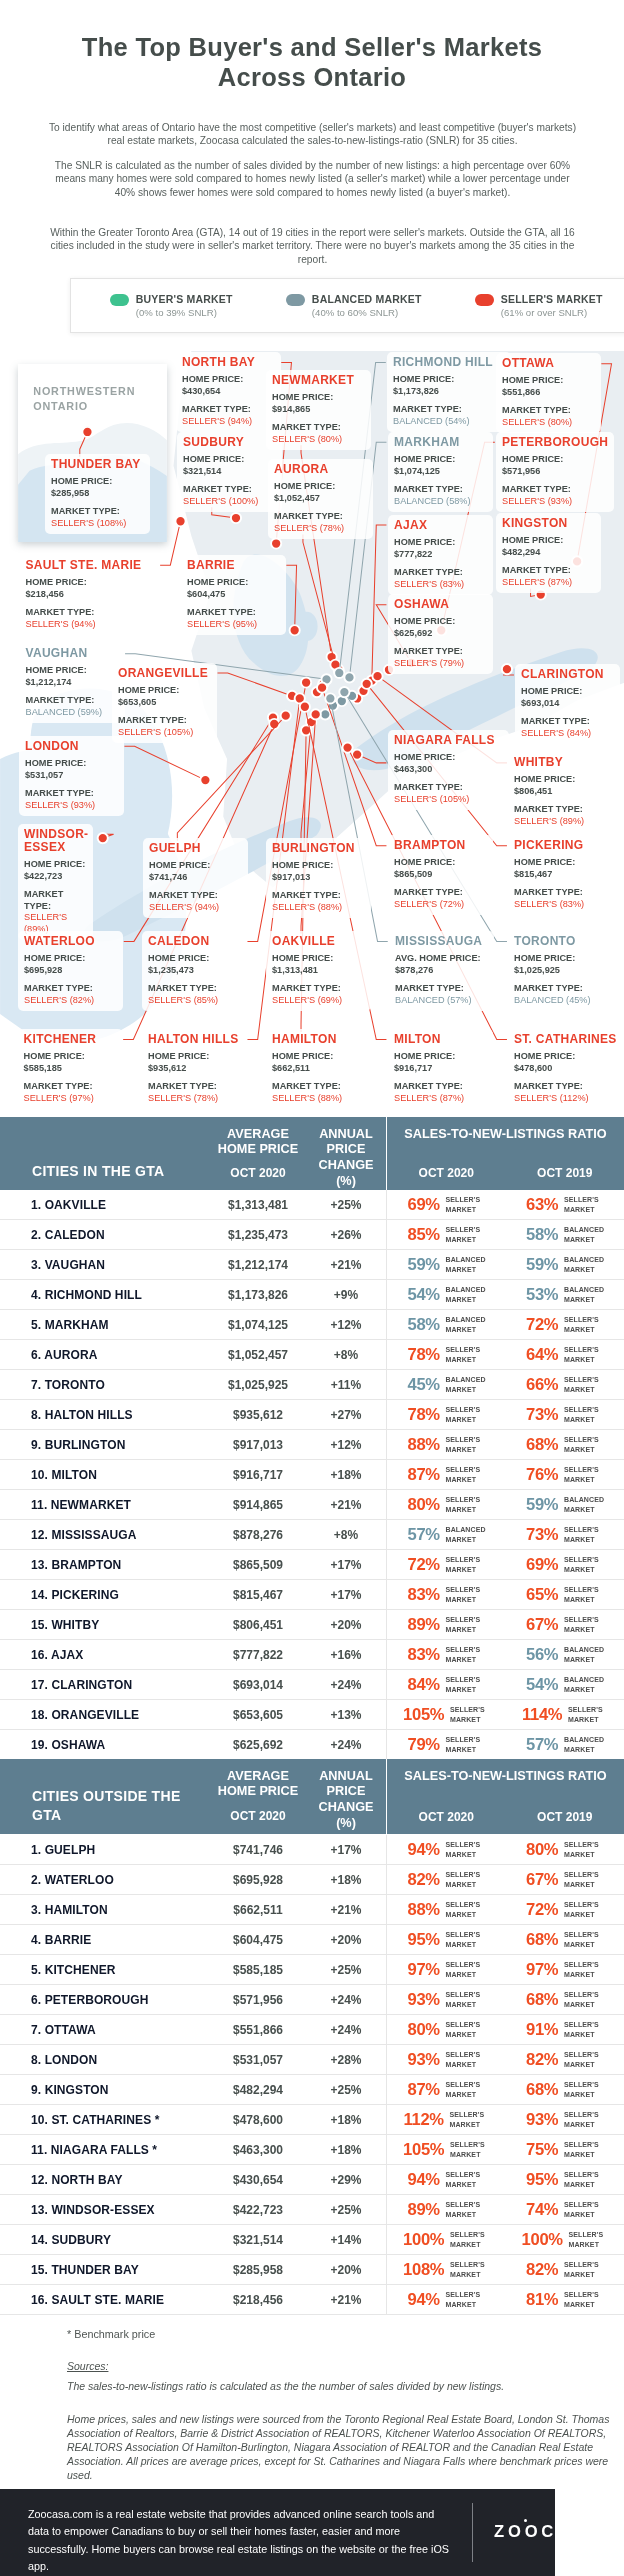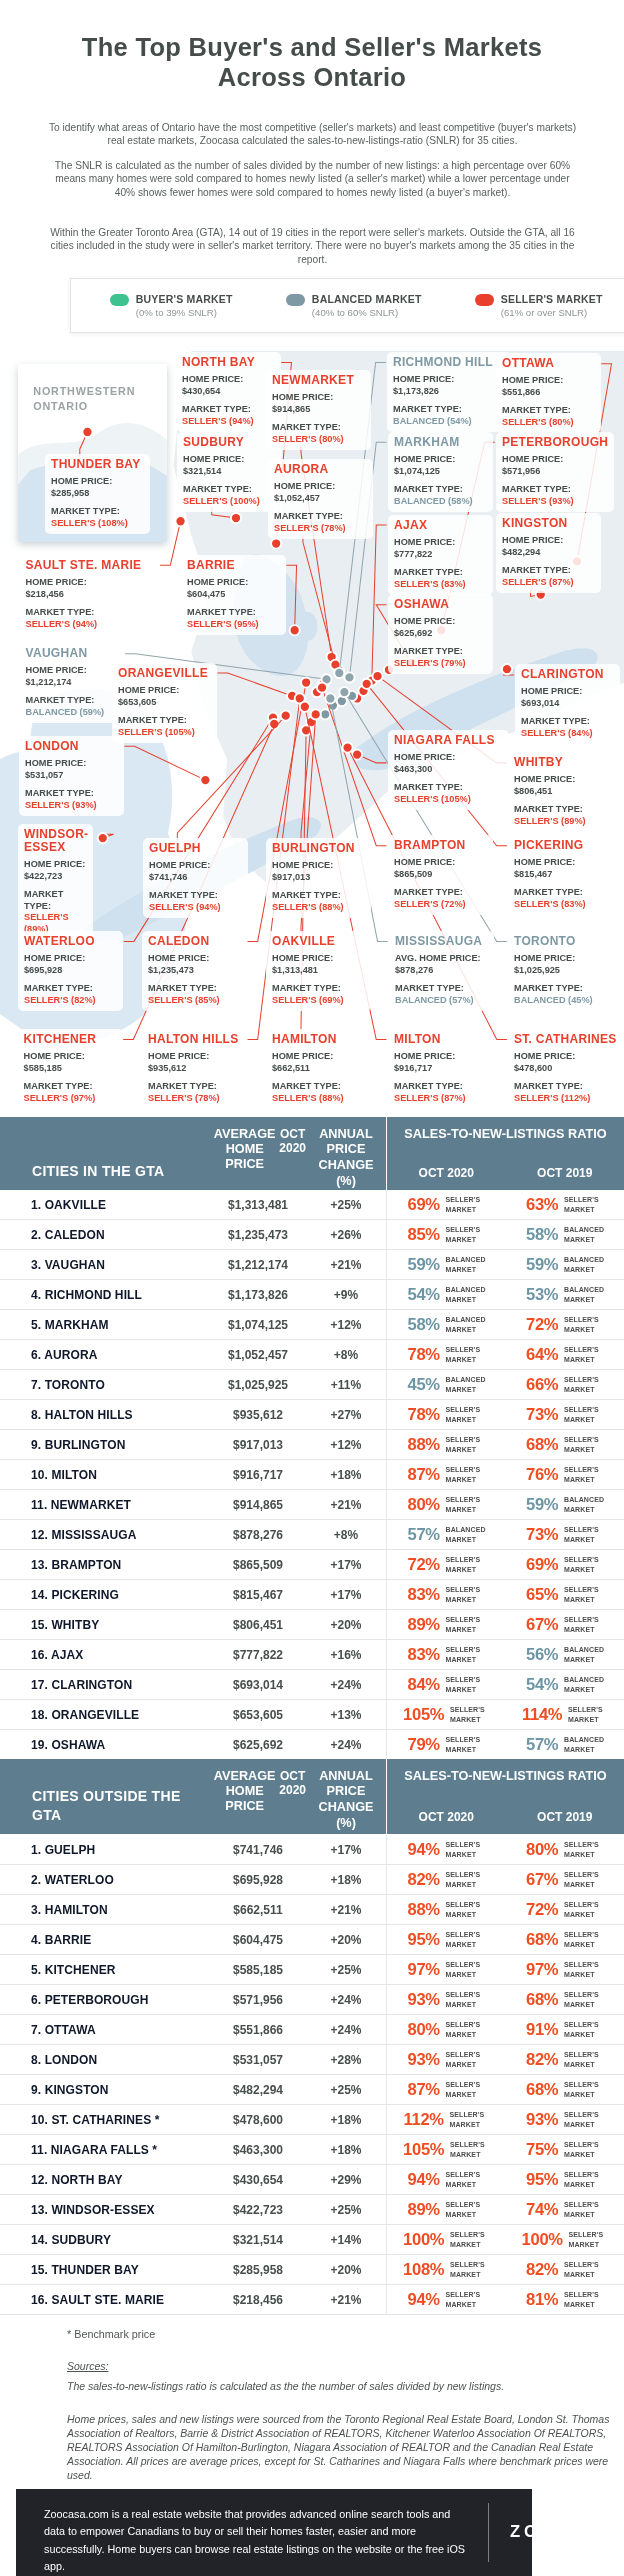--- a/index.html
+++ b/index.html
@@ -32,32 +32,32 @@
   .inset-label { position:absolute; left:15.3px; top:20.4px; width:121px; font-size:10.8px; font-weight:bold;
                  color:#9aa3a3; letter-spacing:0.8px; line-height:1.4; }
   #callouts { position:absolute; left:0; top:0; width:625px; height:767px; }
   .callout { position:absolute; width:105px; background:rgba(255,255,255,.85); border-radius:5.1px;
              padding:4.5px 5.7px; margin:-4.5px 0 0 -5.7px; }
   .ctitle { font-size:12px; font-weight:bold; letter-spacing:0.3px; line-height:1.08; margin-bottom:5.1px; }
   .callout.seller .ctitle { color:#e8402d; }
   .callout.balanced .ctitle { color:#7e99a3; }
   .clab { font-size:9.2px; font-weight:bold; color:#454d4b; line-height:1.28; }
   .cval { font-size:9.2px; font-weight:bold; color:#454d4b; line-height:1.28; margin-bottom:6.4px; }
-  .cmarket { font-size:9.2px; font-weight:bold; line-height:1.28; }
+  .cmarket { font-size:9.2px; font-weight:normal; line-height:1.28; }
   .cmarket.seller { color:#e8402d; }
   .cmarket.balanced { color:#7e99a3; }
 
   
   .tblhead { position:absolute; left:0; width:625px; background:#5e7e90; color:#fff;
              display:grid; grid-template-columns:210px 96px 80px 238px; }
   #gta-head { top:1117px; height:73px; }
   #out-head { top:1759px; height:75px; }
   .th-city { align-self:end; padding:0 6.4px 10.2px 32px; font-size:14px; font-weight:bold;
              letter-spacing:0.3px; line-height:1.3; }
-  .th-price { display:flex; flex-direction:row; justify-content:space-between; text-align:center;
+  .th-price { display:flex; flex-direction:column; justify-content:space-between; text-align:center;
               padding:9.6px 0 10.2px; font-weight:bold; font-size:12.7px; line-height:1.2; }
   .th-sub { font-size:12px; }
   .th-change { text-align:center; padding:9.6px 5.1px 0; font-weight:bold; font-size:12.7px; line-height:1.25; }
   .th-snlr { border-left:1.3px solid #fff; display:flex; flex-direction:column; justify-content:space-between;
              padding:9.6px 0 10.2px; font-weight:bold; }
   .th-snlr-title { text-align:center; font-size:12.7px; }
   .th-subs { display:flex; }
   .th-subs span { flex:1; text-align:center; font-size:12px; }
 
   .tbody { position:absolute; left:0; width:625px; }
@@ -75,21 +75,21 @@
   .slbl { font-size:7px; font-weight:bold; color:#4d4d4d; width:37px; line-height:1.3; letter-spacing:0.1px; }
 
   
   .footnote { position:absolute; top:2328px; left:67px; font-size:10.8px; color:#4f5553; }
   .sources { position:absolute; top:2359px; left:67px; width:545px; font-style:italic;
              color:#4c5250; font-size:10.5px; line-height:1.35; }
   .src-h { text-decoration:underline; margin-bottom:5.7px; }
   .src-p2 { margin-top:18.5px; }
 
   
-  .footer { position:absolute; top:2489px; left:16px; width:516px; height:87px; background:#212329; }
+  .footer { position:absolute; top:2489px; left:0; width:555px; height:87px; background:#212329; }
   .f-text { position:absolute; left:28px; top:17px; width:426px; color:#fff; font-size:10.8px; line-height:1.6; }
   .f-div { position:absolute; left:472px; top:14px; width:1.3px; height:59px; background:#7d8086; }
   .f-logo { position:absolute; left:494px; top:33px; font-size:16.6px; font-weight:bold;
             letter-spacing:3.8px; color:#fff; }
   .f-logo::after { content:""; position:absolute; left:30px; top:-3.2px; width:3.2px; height:3.2px;
                    border-radius:50%; background:#fff; }
 </style>
 </head>
 <body>
 

